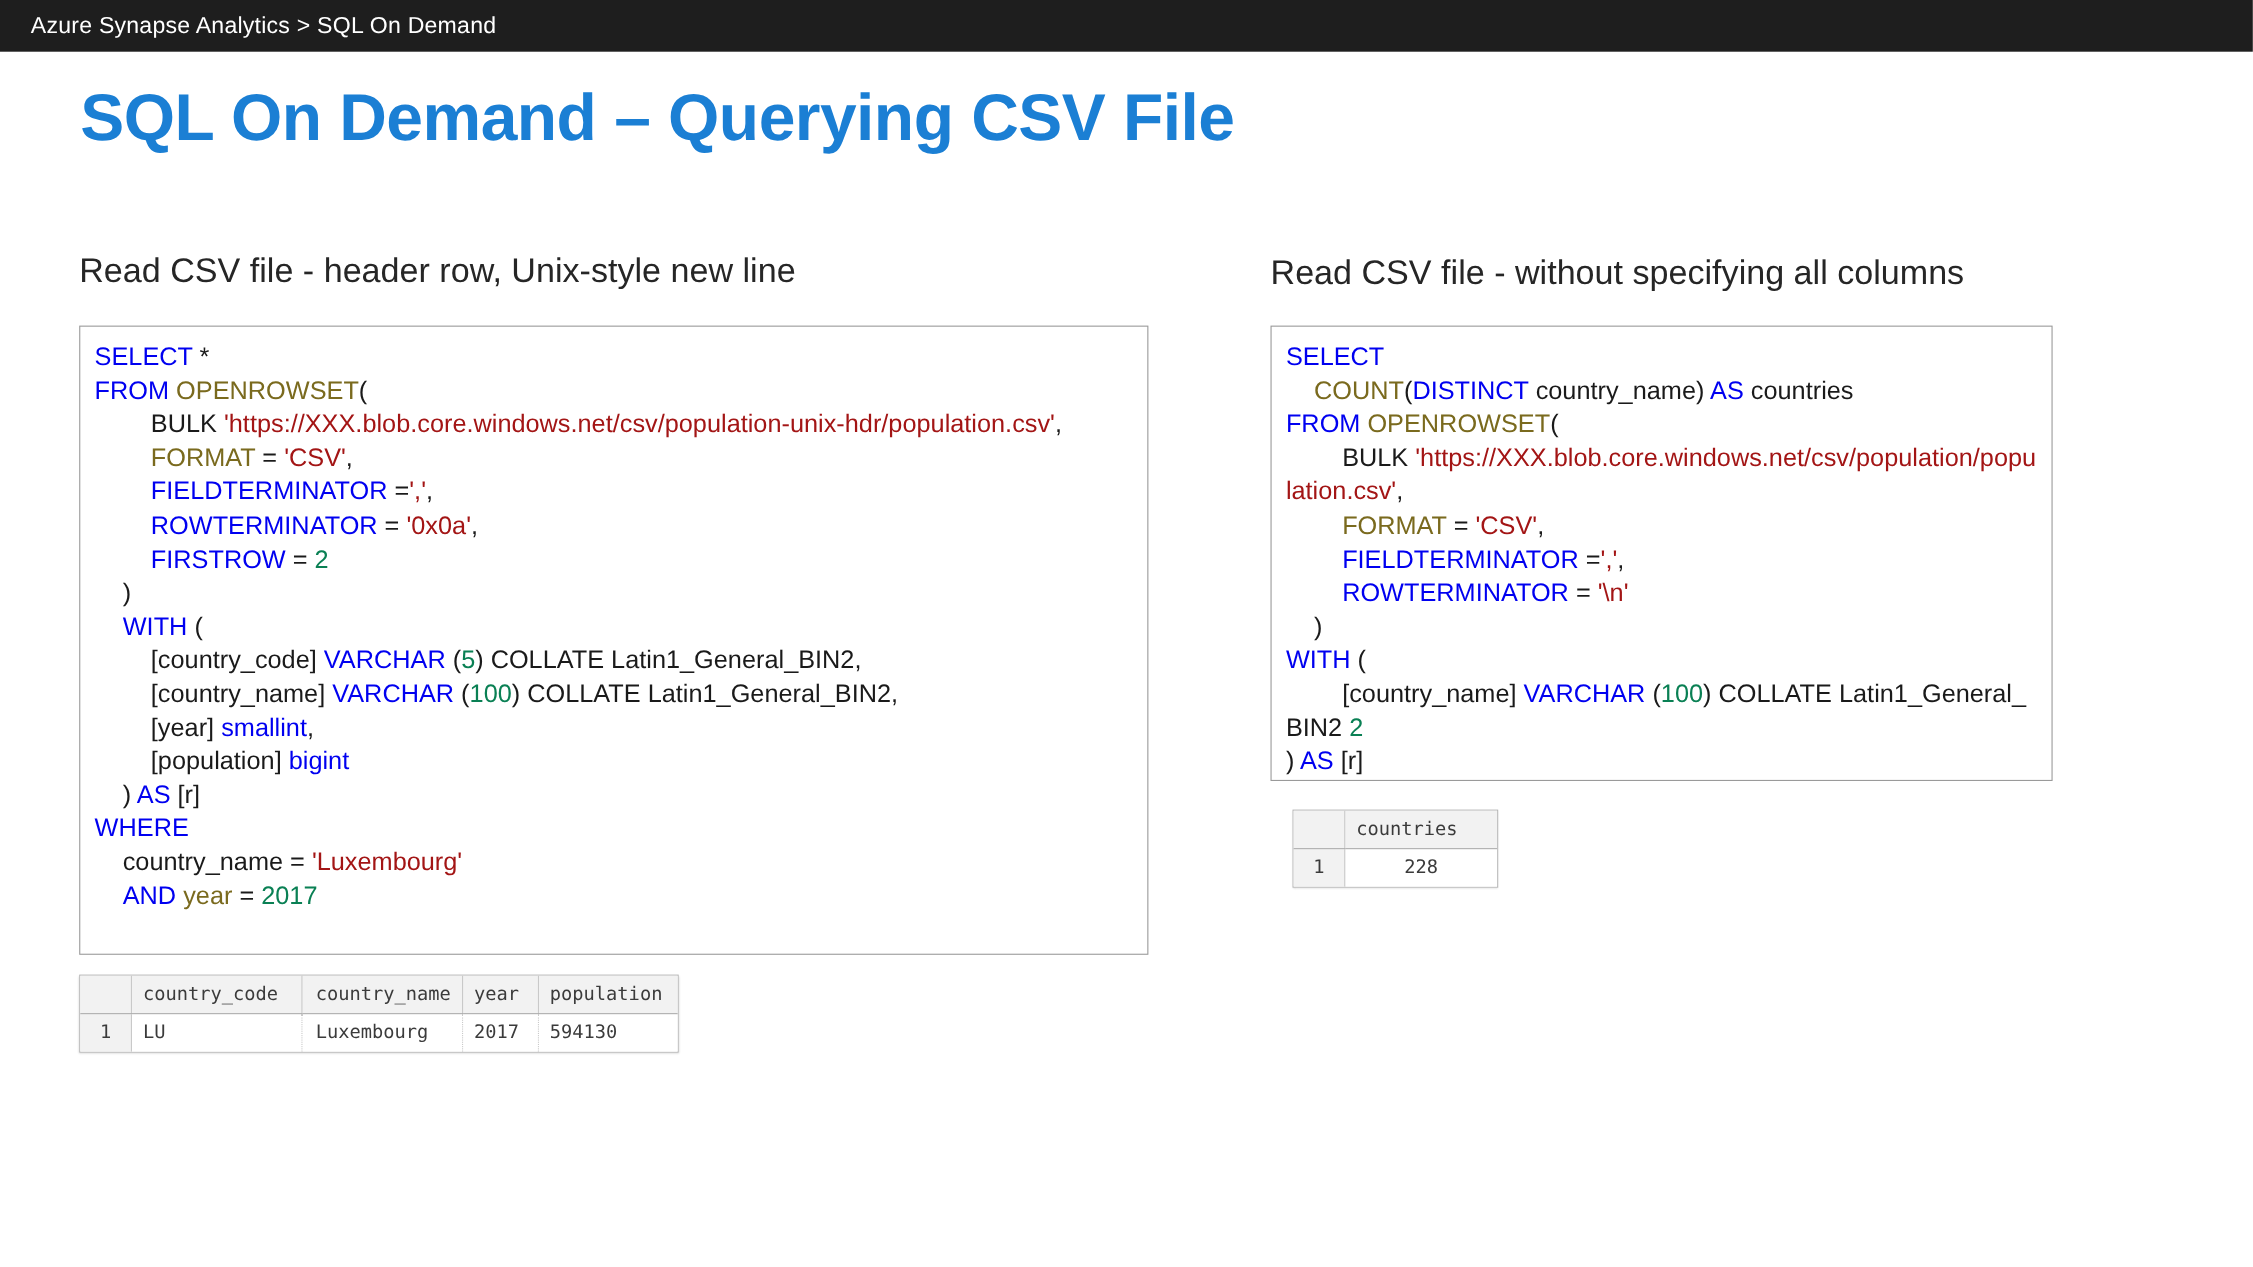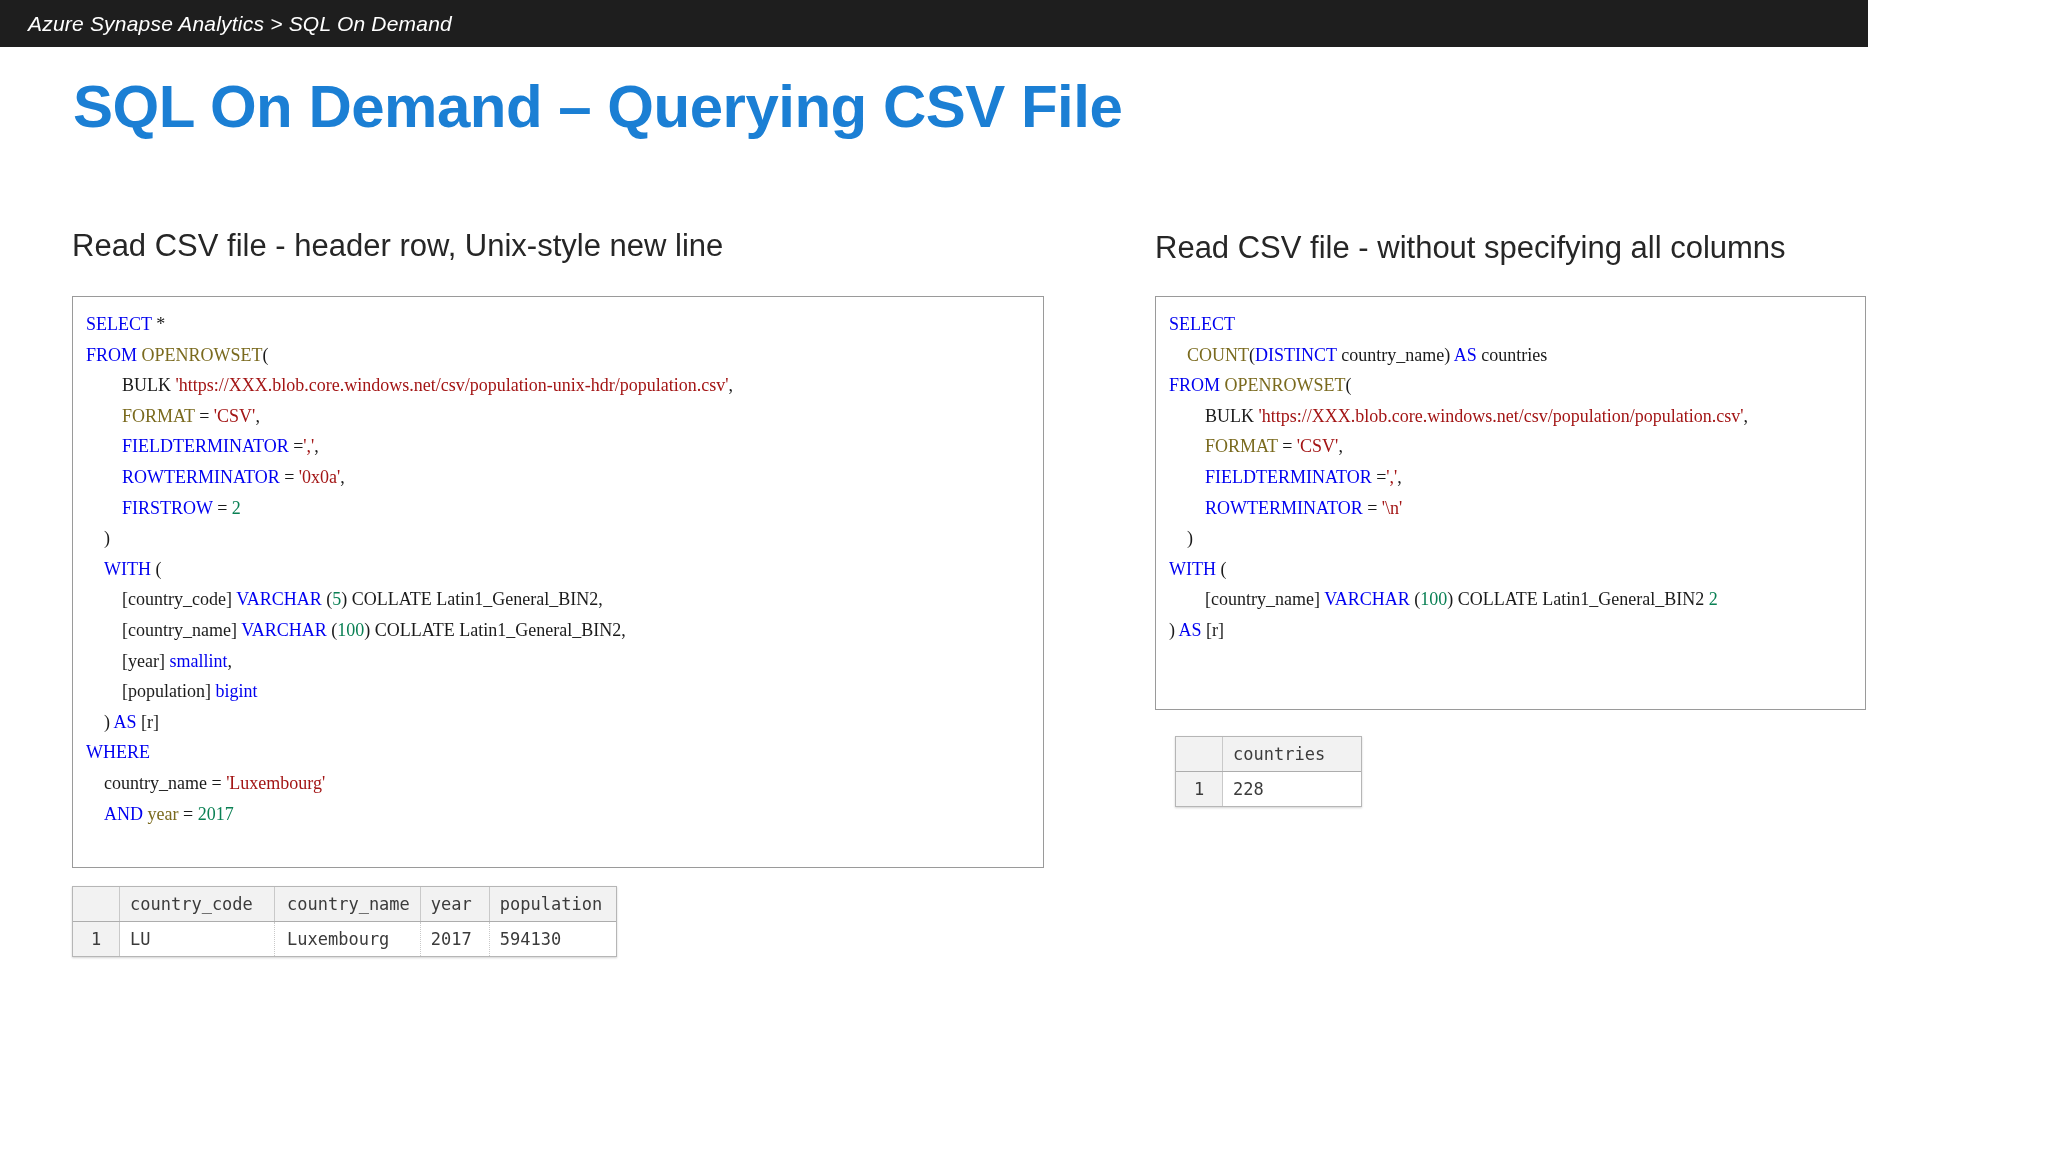--- a/index.html
+++ b/index.html
@@ -5,23 +5,23 @@
   html,body{margin:0;padding:0;}
   body{
     width:2048px;height:1152px;
     background:#ffffff;
     font-family:"Liberation Sans", sans-serif;
     overflow:hidden;
     position:relative;
   }
   
   #topbar{
-    position:absolute;left:0;top:0;width:1868px;height:47px;
+    position:absolute;left:0;top:0;width:2048px;height:47px;
     background:#1e1e1e;
-    display:flex;align-items:center;font-style:italic;
+    display:flex;align-items:center;
   }
   #breadcrumb{
     color:#ffffff;font-size:21px;letter-spacing:.2px;
     margin-left:28px;white-space:nowrap;
     font-family:"Liberation Sans", sans-serif;
   }
   
   #slide-title{
     position:absolute;left:73px;top:72px;
     font-size:60px;font-weight:600;color:#1b7fd4;
@@ -41,22 +41,22 @@
     position:absolute;
     background:#ffffff;
     border:1px solid #9a9a9a;
     box-sizing:border-box;
     overflow:hidden;
   }
   #code-left{left:72px;top:296px;width:972px;height:572px;}
   #code-right{left:1155px;top:296px;width:711px;height:414px;}
 
   .code{
-    font-family:Liberation Serif, serif;
-    font-size:18px;
+    font-family:Liberation Sans, sans-serif;
+    font-size:23px;
     line-height:30.6px;
     color:#1a1a1a;
     white-space:pre-wrap;
     word-break:break-all;
     padding:12px 10px 10px 13px;
     margin:0;
   }
   .kw{color:#0000f0;}        
   .fn{color:#7a6a1e;}        
   .str{color:#a31515;}       
@@ -100,21 +100,21 @@
     border-right:1px solid #c9c9c9 !important;
     min-width:26px;
   }
   #grid-left{left:72px;top:886px;}
   #grid-left .c-code{min-width:134px;}
   #grid-left .c-name{min-width:118px;padding-left:12px;}
   #grid-left .c-year{min-width:48px;}
   #grid-left .c-pop{min-width:106px;}
   #grid-right{left:1175px;top:736px;}
   #grid-right .c-count{min-width:118px;}
-  #grid-right td.c-count{text-align:left;}
+  #grid-right td.c-count{text-align:center;}
 </style>
 </head>
 <body>
 
 <div id="topbar">
   <span id="breadcrumb">Azure Synapse Analytics  &gt;  SQL On Demand</span>
 </div>
 
 <div id="slide-title">SQL On Demand – Querying CSV File</div>
 

